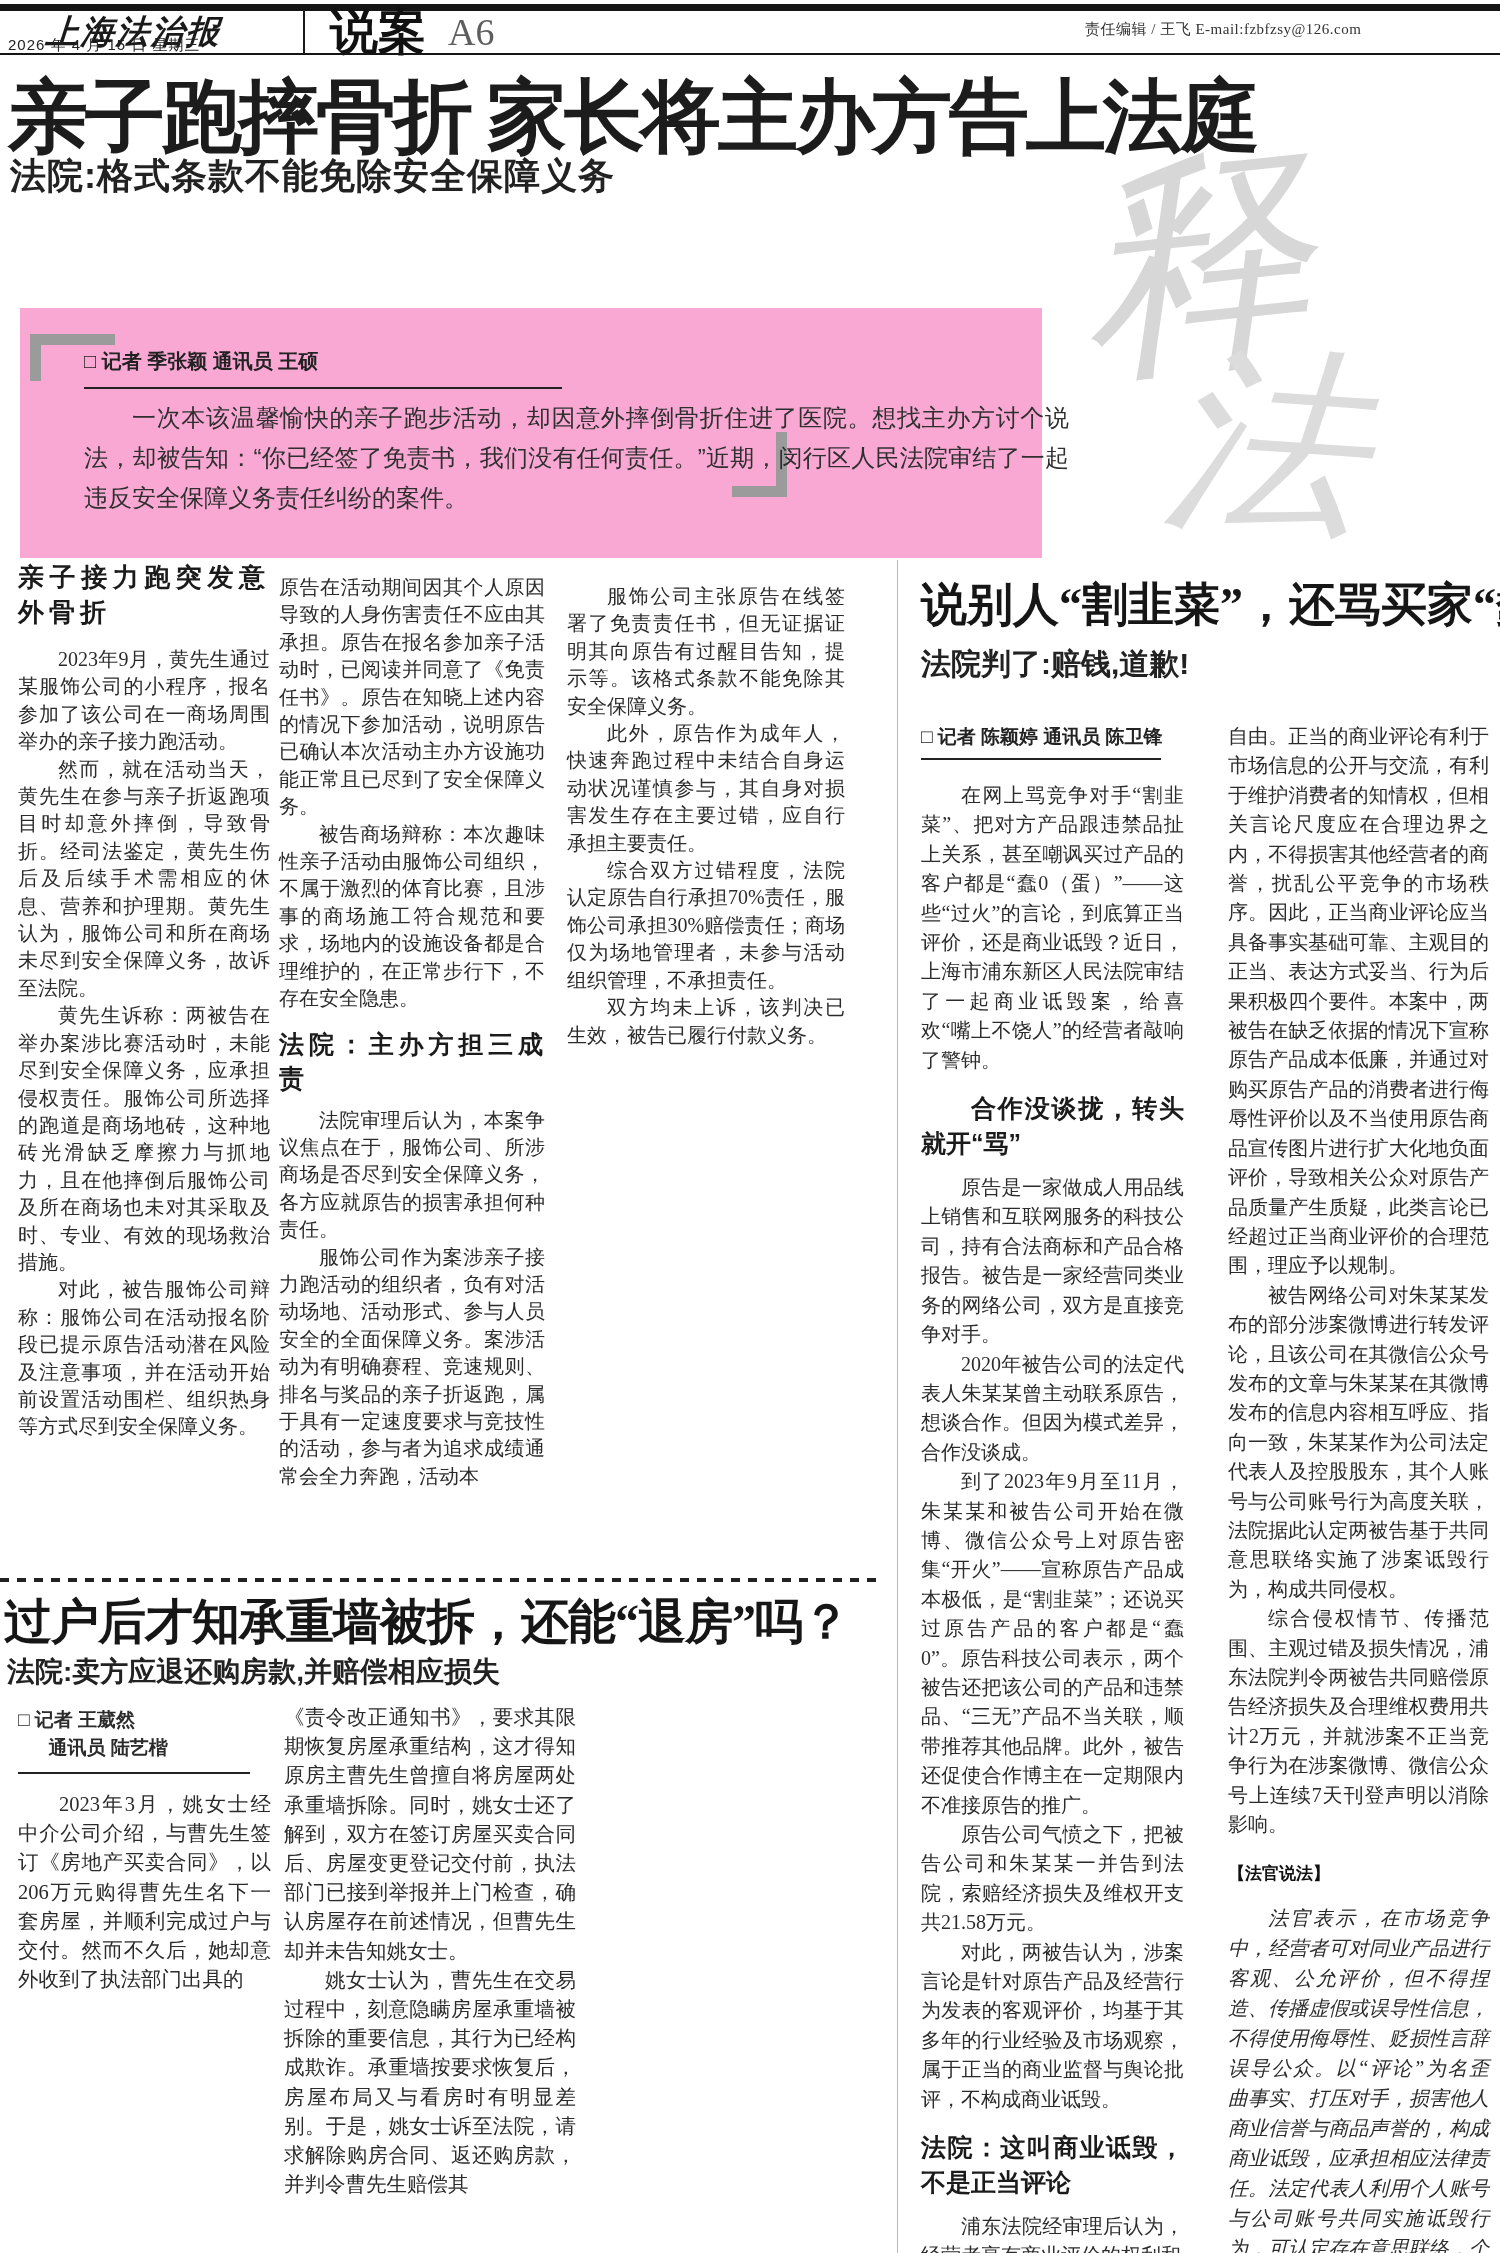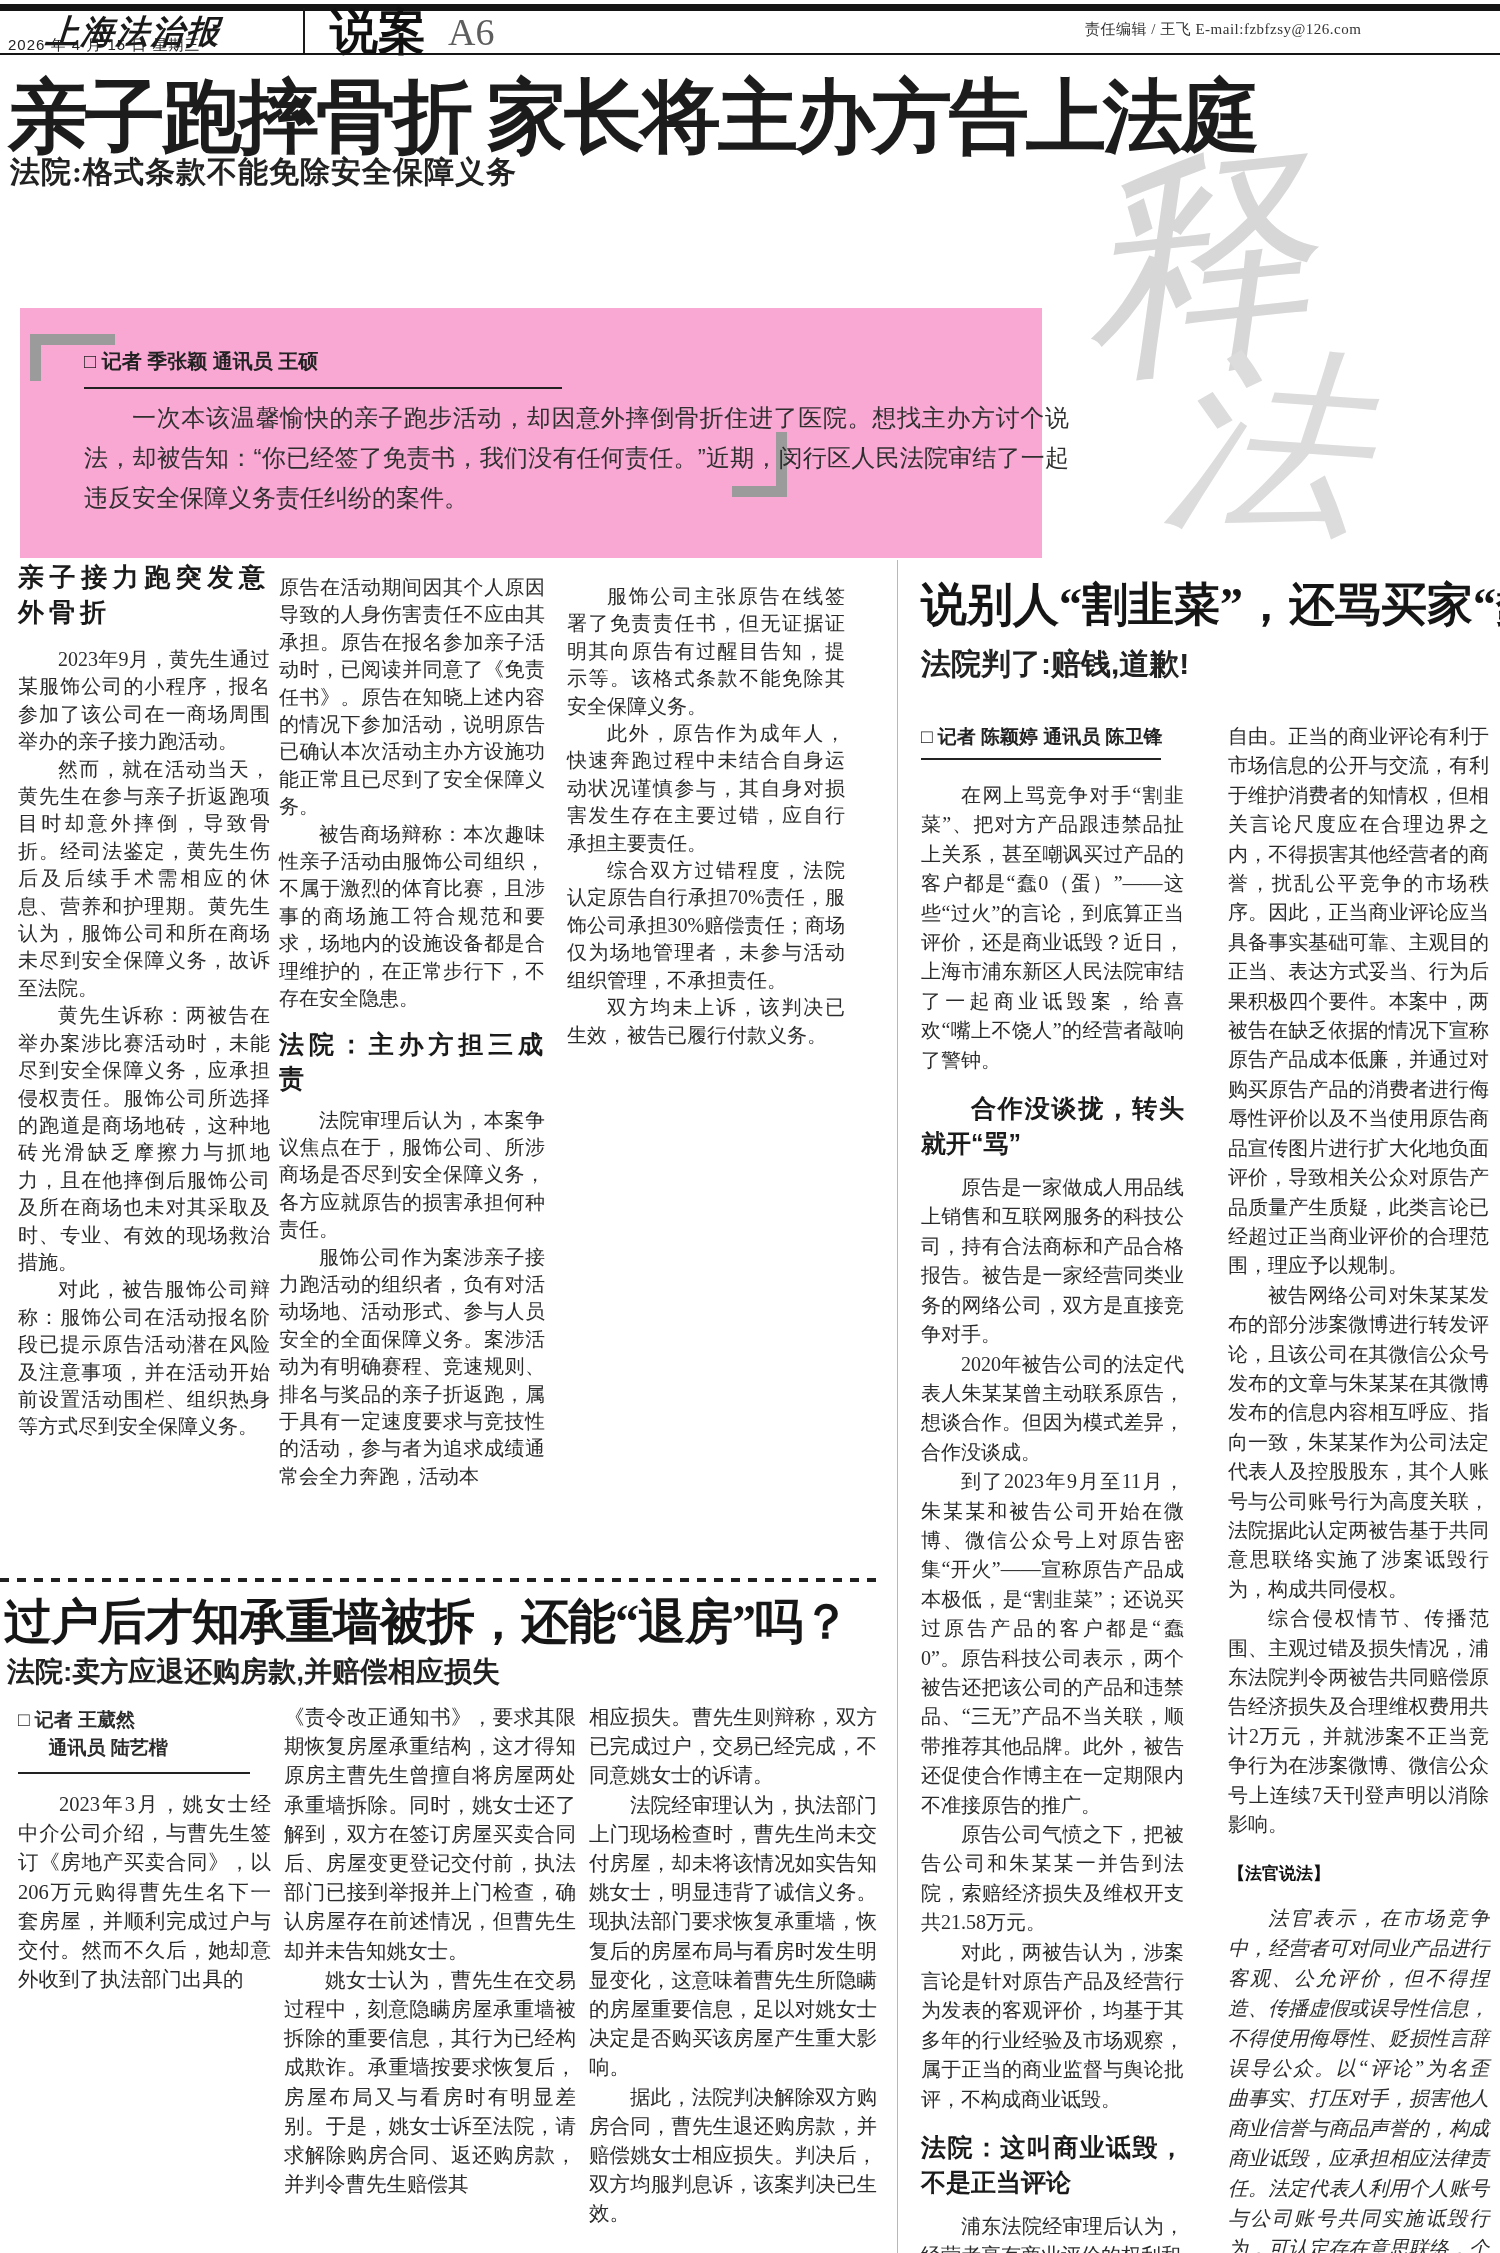--- a/index.html
+++ b/index.html
@@ -13,22 +13,22 @@
   .date{position:absolute;left:8px;top:36px;font-size:15px;letter-spacing:1px;color:#222;
         font-family:"Liberation Sans",sans-serif;}
   .head-vline{position:absolute;left:303px;top:8px;width:2px;height:45px;background:#1a1a1a;}
   .section{position:absolute;left:330px;top:0px;font-size:48px;font-weight:900;color:#111;
            font-family:"Liberation Sans",sans-serif;}
   .pageno{position:absolute;left:448px;top:10px;font-size:38px;color:#5e5e5e;}
   .editor{position:absolute;left:1085px;top:20px;font-size:15px;color:#333;letter-spacing:.5px;}
   
   .a1-headline{position:absolute;left:8px;top:64px;font-size:80px;font-weight:900;color:#1c1c1c;
                letter-spacing:-3px;white-space:nowrap;}
-  .a1-subhead{position:absolute;left:10px;top:152px;font-size:30px;font-weight:bold;color:#222;
-              font-family:Liberation Serif, serif;letter-spacing:1px;}
+  .a1-subhead{position:absolute;left:10px;top:152px;font-size:36px;font-weight:bold;color:#222;
+              font-family:Liberation Sans, sans-serif;letter-spacing:1px;}
   
   .wm{position:absolute;color:#d7d7d7;font-style:italic;z-index:0;line-height:1;}
   .wm1{left:1075px;top:150px;font-size:235px;transform:rotate(-6deg);}
   .wm2{left:1165px;top:345px;font-size:200px;transform:rotate(4deg);color:#dcdcdc;}
   
   .intro-box{position:absolute;left:20px;top:308px;width:1022px;height:250px;background:#f9a8d4;z-index:1;}
   .brk-tl{position:absolute;left:10px;top:26px;width:74px;height:36px;
           border-left:11px solid #9b9b9b;border-top:11px solid #9b9b9b;}
   .brk-br{position:absolute;left:712px;top:124px;width:44px;height:54px;
           border-right:11px solid #9b9b9b;border-bottom:11px solid #9b9b9b;}
@@ -167,19 +167,14 @@
   <div class="col bodyL a3c1">
     <p class="a3-byl">□ 记者 王葳然</p>
     <p class="a3-byl a3-byl2">通讯员 陆艺楷</p>
     <div class="a3-byl-rule"></div>
     <p>2023年3月，姚女士经中介公司介绍，与曹先生签订《房地产买卖合同》，以206万元购得曹先生名下一套房屋，并顺利完成过户与交付。然而不久后，她却意外收到了执法部门出具的</p>
   </div>
   <div class="col bodyL a3c2">
     <p class="cont">《责令改正通知书》，要求其限期恢复房屋承重结构，这才得知原房主曹先生曾擅自将房屋两处承重墙拆除。同时，姚女士还了解到，双方在签订房屋买卖合同后、房屋变更登记交付前，执法部门已接到举报并上门检查，确认房屋存在前述情况，但曹先生却并未告知姚女士。</p>
     <p>姚女士认为，曹先生在交易过程中，刻意隐瞒房屋承重墙被拆除的重要信息，其行为已经构成欺诈。承重墙按要求恢复后，房屋布局又与看房时有明显差别。于是，姚女士诉至法院，请求解除购房合同、返还购房款，并判令曹先生赔偿其</p>
   </div>
-  <div class="col bodyL a3c3">
-    <p class="cont">相应损失。曹先生则辩称，双方已完成过户，交易已经完成，不同意姚女士的诉请。</p>
-    <p>法院经审理认为，执法部门上门现场检查时，曹先生尚未交付房屋，却未将该情况如实告知姚女士，明显违背了诚信义务。现执法部门要求恢复承重墙，恢复后的房屋布局与看房时发生明显变化，这意味着曹先生所隐瞒的房屋重要信息，足以对姚女士决定是否购买该房屋产生重大影响。</p>
-    <p>据此，法院判决解除双方购房合同，曹先生退还购房款，并赔偿姚女士相应损失。判决后，双方均服判息诉，该案判决已生效。</p>
-  </div>
 
 </div>
 
 </body></html>

